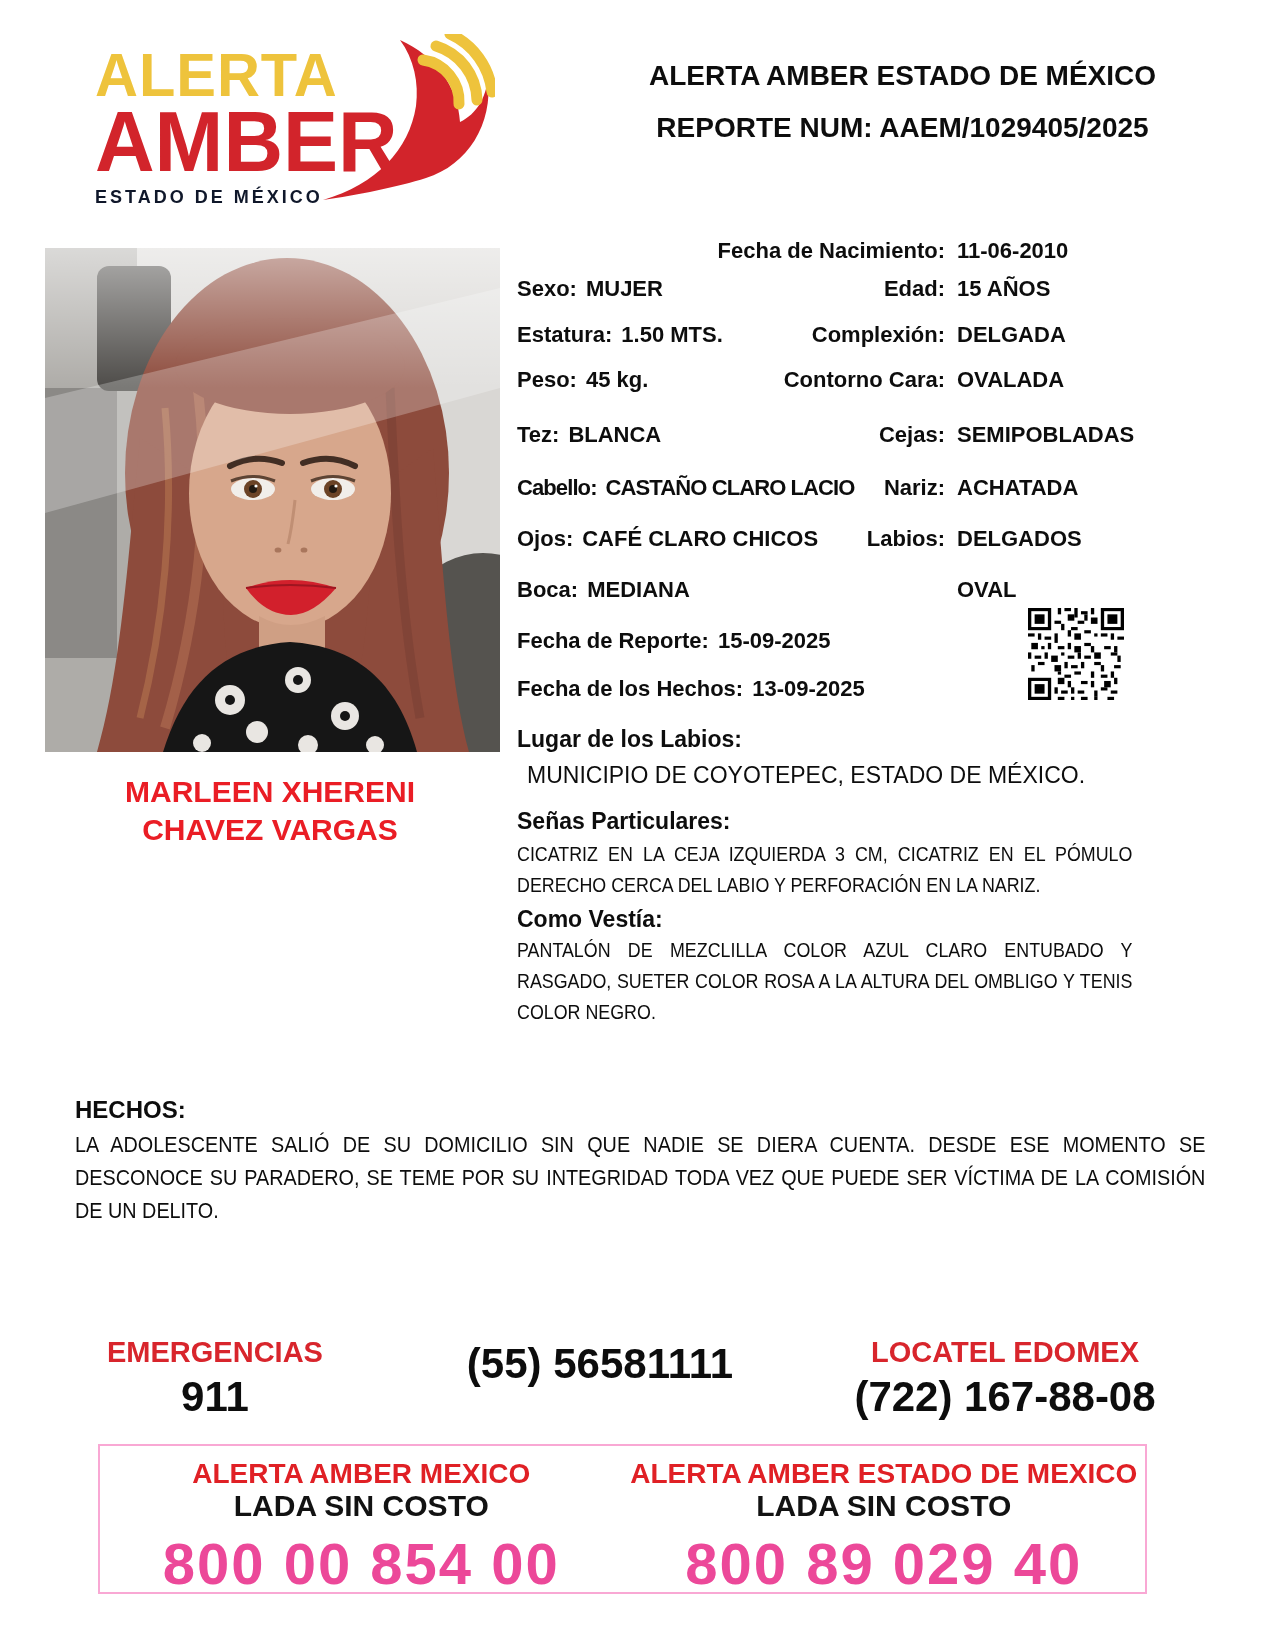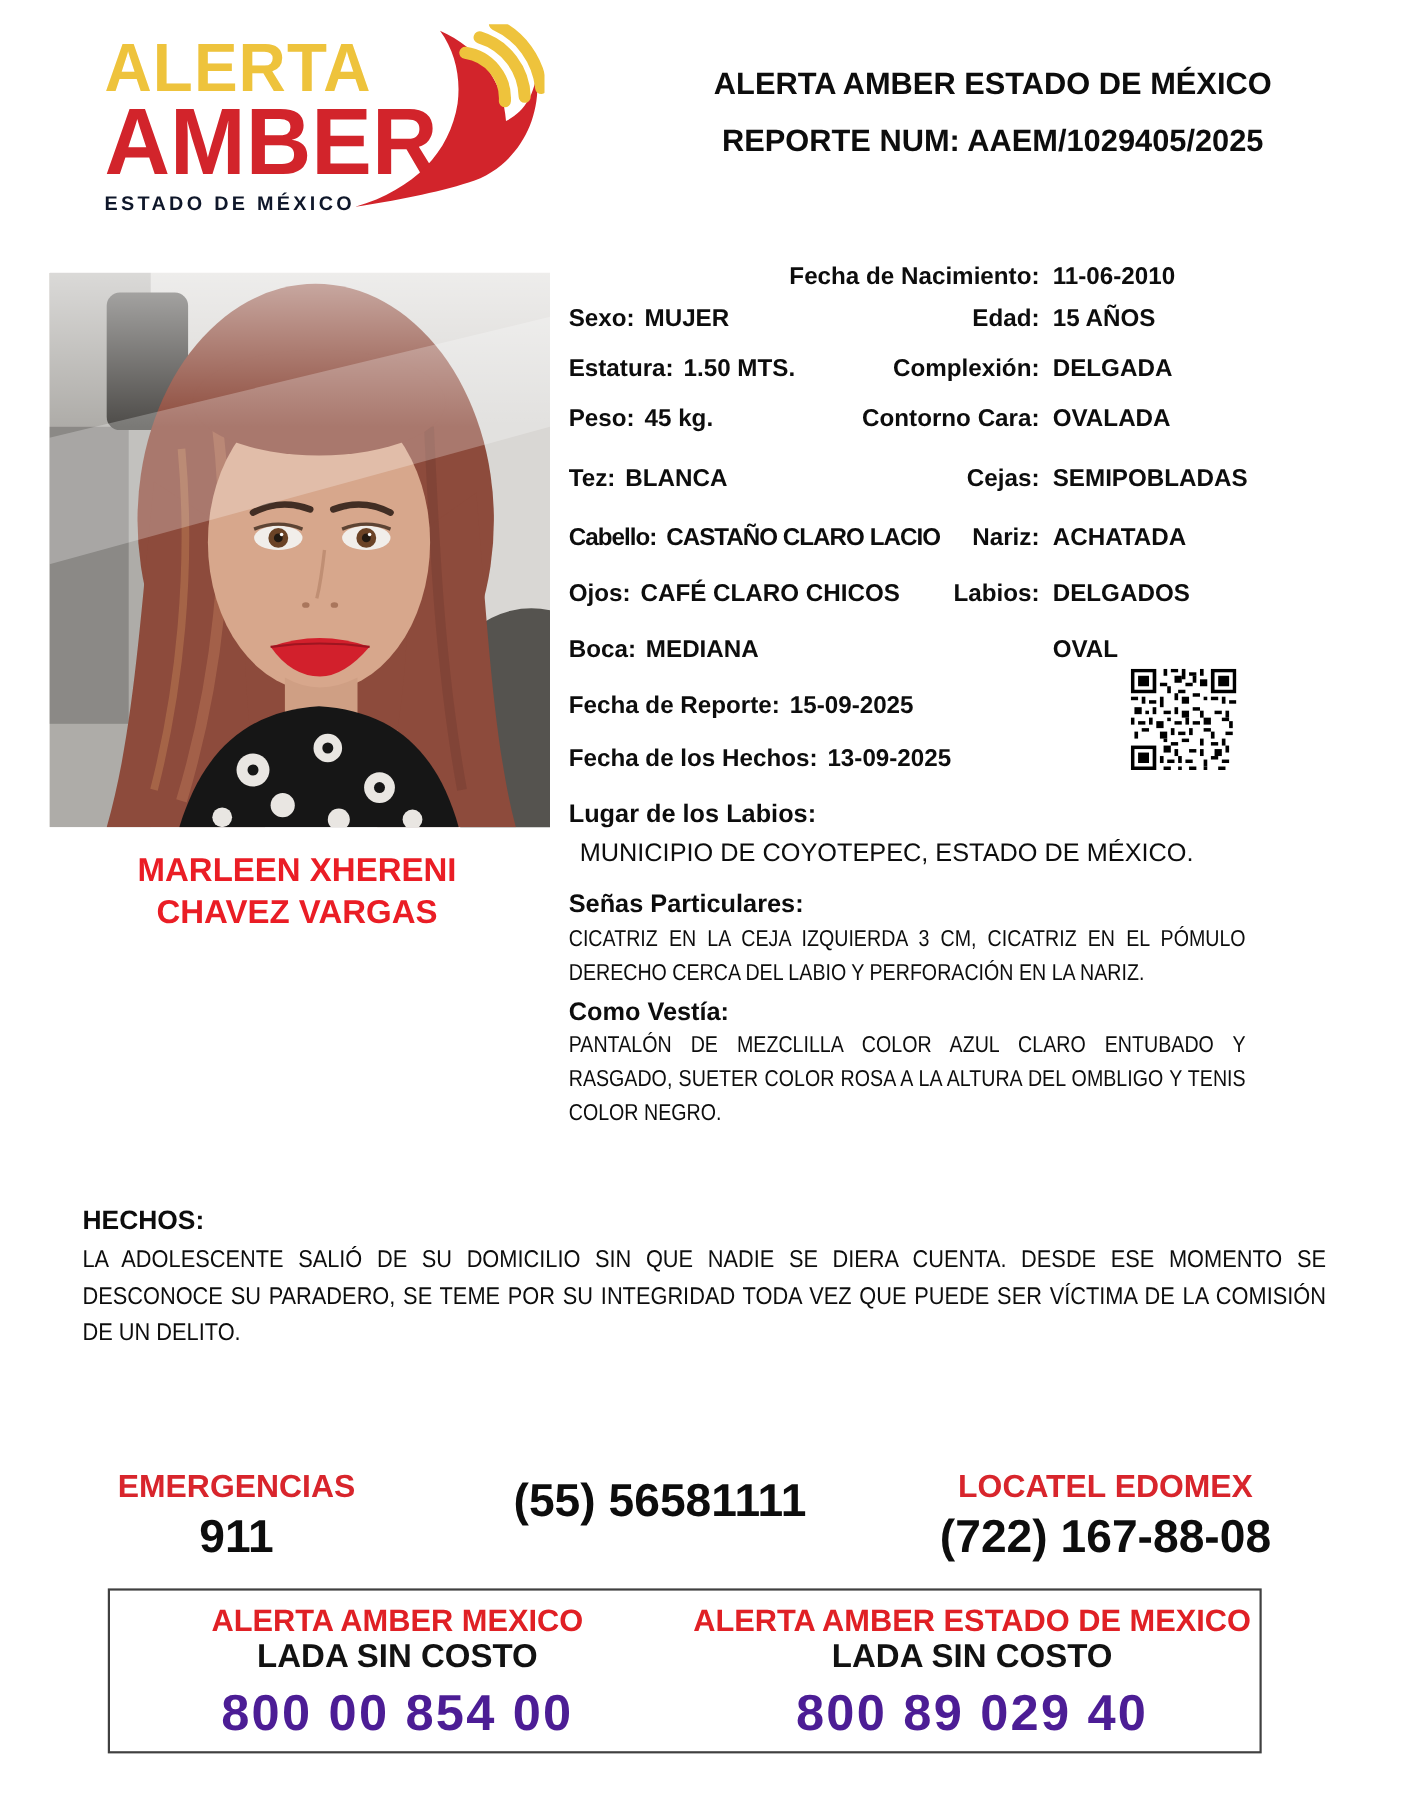--- a/index.html
+++ b/index.html
@@ -1,21 +1,21 @@
 <!DOCTYPE html>
 <html lang="es"><head>
 <meta charset="utf-8">
 <style>
   html,body { margin:0; padding:0; background:#ffffff; }
   .page {
     position:relative; width:1275px; height:1650px; background:#ffffff;
     font-family:"Liberation Sans", sans-serif; color:#0d0d0d; overflow:hidden;
   }
   
-  .logo { position:absolute; left:95px; top:32px; width:310px; }
+  .logo { position:absolute; left:95px; top:44px; width:310px; }
   .logo-alerta { color:#eec33c; font-weight:800; font-size:62px; line-height:1; letter-spacing:1px; transform:scaleX(.96); transform-origin:0 0; }
   .logo-amber  { color:#d2242b; font-weight:800; font-size:86px; line-height:.92; letter-spacing:0; margin-top:-4px; transform:scaleX(.96); transform-origin:0 0; }
   .logo-estado { color:#0f172a; font-weight:700; font-size:18px; letter-spacing:3px; margin-top:6px; white-space:nowrap; }
   .logo-swoosh { position:absolute; left:224px; top:-10px; width:176px; height:170px; }
   
   .hdr { position:absolute; left:630px; width:545px; text-align:center; font-weight:700; font-size:28px; white-space:nowrap; }
   .hdr-title  { top:60px; }
   .hdr-report { top:112px; }
   
   .photo { position:absolute; left:45px; top:248px; width:455px; height:504px; }
@@ -40,25 +40,25 @@
                   font-weight:400; font-size:22px; line-height:33px; text-align:justify; }
   
   .contact { position:absolute; top:1336px; text-align:center; }
   .contact .clabel  { color:#d8252c; font-weight:700; font-size:29px; white-space:nowrap; }
   .contact .cnumber { color:#0d0d0d; font-weight:700; font-size:42px; margin-top:4px; white-space:nowrap; }
   .contact.c1 { left:70px;  width:290px; }
   .contact.c2 { left:410px; width:380px; }
   .contact.c3 { left:800px; width:410px; }
   
   .fbox { position:absolute; left:98px; top:1444px; width:1049px; height:150px;
-          border:2px solid #404040; display:flex; box-sizing:border-box; background:#fff; }
+          border:2px solid #f9a8d4; display:flex; box-sizing:border-box; background:#fff; }
   .fcol { flex:1; text-align:center; padding-top:12px; }
   .ftitle { color:#e02025; font-weight:700; font-size:28px; white-space:nowrap; }
   .fsub   { color:#121212; font-weight:700; font-size:30px; line-height:1.05; }
-  .fnum   { color:#4c1d95; font-weight:700; font-size:46px; margin-top:8px; letter-spacing:2px; white-space:nowrap; }
+  .fnum   { color:#ec4899; font-weight:700; font-size:58px; margin-top:8px; letter-spacing:2px; white-space:nowrap; }
 </style>
 </head>
 <body>
 
 <div class="page">
 
   <div class="logo">
     <div class="logo-alerta">ALERTA</div>
     <div class="logo-amber">AMBER</div>
     <svg class="logo-swoosh" viewBox="0 0 176 170" aria-hidden="true">

